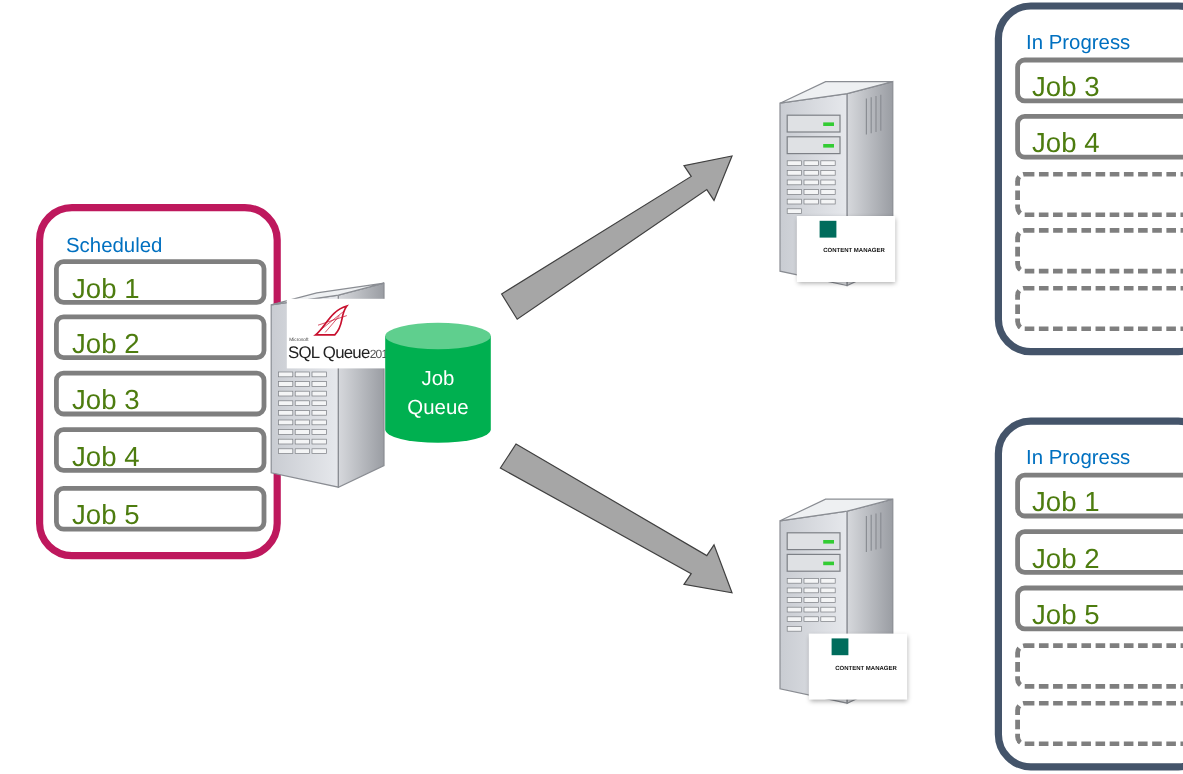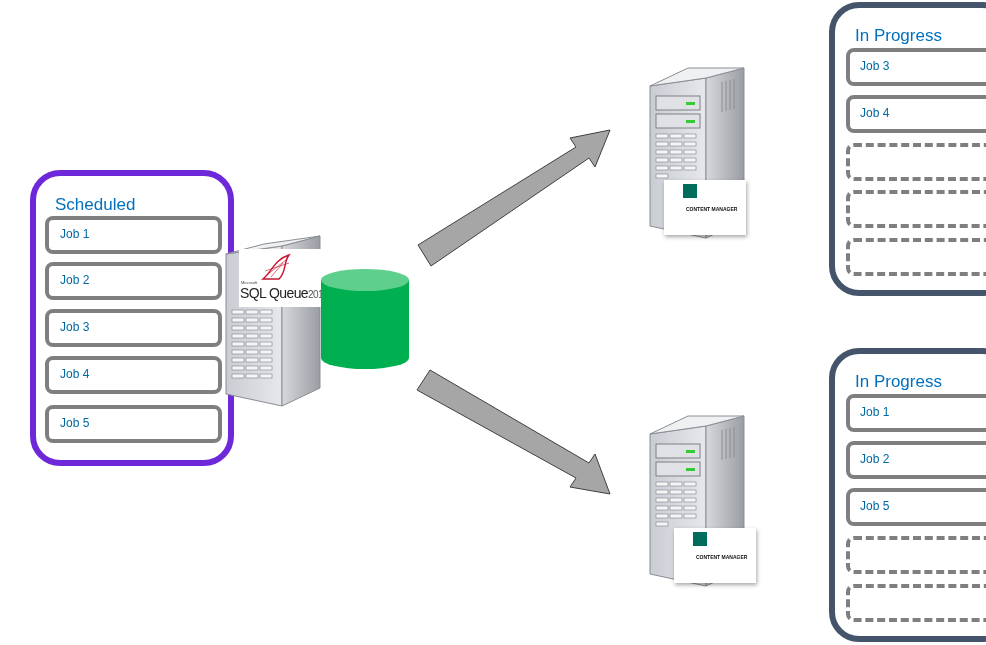--- a/index.html
+++ b/index.html
@@ -1,31 +1,31 @@
 <!DOCTYPE html>
 <html><head>
 <meta charset="utf-8">
 <style>
   html, body { margin: 0; padding: 0; background: #ffffff; }
   body { width: 986px; height: 645px; position: relative; overflow: hidden;
          font-family: "Liberation Sans", "DejaVu Sans", sans-serif; }
   .panel { position: absolute; box-sizing: border-box; border-radius: 30px; background: #fff; margin-left: 28px; }
-  .panel.scheduled { left: 2px; top: 170px; width: 204px; height: 296px; border: 6px solid #6d28d9; }
+  .panel.scheduled { left: 2px; top: 170px; width: 204px; height: 296px; border: 6px solid #be185d; }
   .panel.progress  { border: 6px solid #44546a; width: 183px; }
   .panel.p1 { left: 801px; top: 2px; height: 294px; }
   .panel.p2 { left: 801px; top: 348px; height: 294px; }
   .panel-title { position: absolute; left: 19px; font-size: 17px; color: #0070c0; }
   .scheduled .panel-title { top: 19px; }
   .progress .panel-title { top: 18px; left: 20px; }
   .slot { position: absolute; box-sizing: border-box; border-radius: 8px; left: 9px;
           border: 4px solid #7f7f7f; background: #fff; }
   .slot.empty { border: 4px dashed #7f7f7f; }
   .scheduled .slot { width: 177px; height: 38px; }
   .progress .slot { width: 153px; height: 38px; left: 11px; }
-  .slot-label { position: absolute; left: 11px; top: 7px; font-size: 12px; color: #0369a1; }
+  .slot-label { position: absolute; left: 11px; top: 7px; font-size: 23px; color: #4d7c0f; }
   .progress .slot-label { left: 10px; }
   .server { position: absolute; }
   .queue { position: absolute; left: 320px; top: 268px; width: 90px; height: 102px; }
   .queue-label { position: absolute; left: 0; width: 90px; top: 36px; text-align: center;
                  color: #fff; font-size: 17px; line-height: 24px; }
   .sql-logo { position: absolute; left: 239px; top: 249px; width: 82px; height: 58px; background: #fff; }
   .sql-text { position: absolute; left: 1px; top: 36px; font-size: 14px; color: #222; letter-spacing: -0.6px; white-space: nowrap; }
   .sql-ver { font-size: 10px; color: #555; }
   .sql-ms { position: absolute; left: 2px; top: 31px; font-size: 4px; color: #444; }
   .cm-card { position: absolute; background: #fff; box-shadow: 1px 2px 4px rgba(0,0,0,0.35); width: 82px; height: 55px; }
@@ -106,20 +106,24 @@
   </svg>
   <span class="sql-ms">Microsoft</span>
   <span class="sql-text"><span>SQL Queue</span><span class="sql-ver">2012</span></span>
 </div>
 
 <div class="queue">
   <svg width="90" height="102" viewBox="0 0 90 102" style="position:absolute;left:0;top:0">
     <path d="M1,12 L1,90 A44,11 0 0 0 89,90 L89,12 Z" fill="#00b050"></path>
     <ellipse cx="45" cy="12" rx="44" ry="11" fill="#5fcf8e"></ellipse>
   </svg>
+  <div class="queue-label">
+    <div>Job</div>
+    <div>Queue</div>
+  </div>
 </div>
 
 <svg class="arrow" width="986" height="645" style="pointer-events:none">
   <polygon points="418,245 576,147 570,138 610,130 595,167 589,158 431,266" fill="#a6a6a6" stroke="#404040" stroke-width="1"></polygon>
   <polygon points="430,370 589,463 595,454 610,494 570,487 576,478 417,390" fill="#a6a6a6" stroke="#404040" stroke-width="1"></polygon>
 </svg>
 
 <svg class="server" style="left:646px;top:62px" width="110" height="180" viewBox="0 0 110 180">
   <polygon points="4,24 60,16 60,176 4,164" fill="url(#sfront)" stroke="#8a8d93"></polygon>
   <polygon points="60,16 98,6 98,158 60,176" fill="url(#sside)" stroke="#8a8d93"></polygon>

